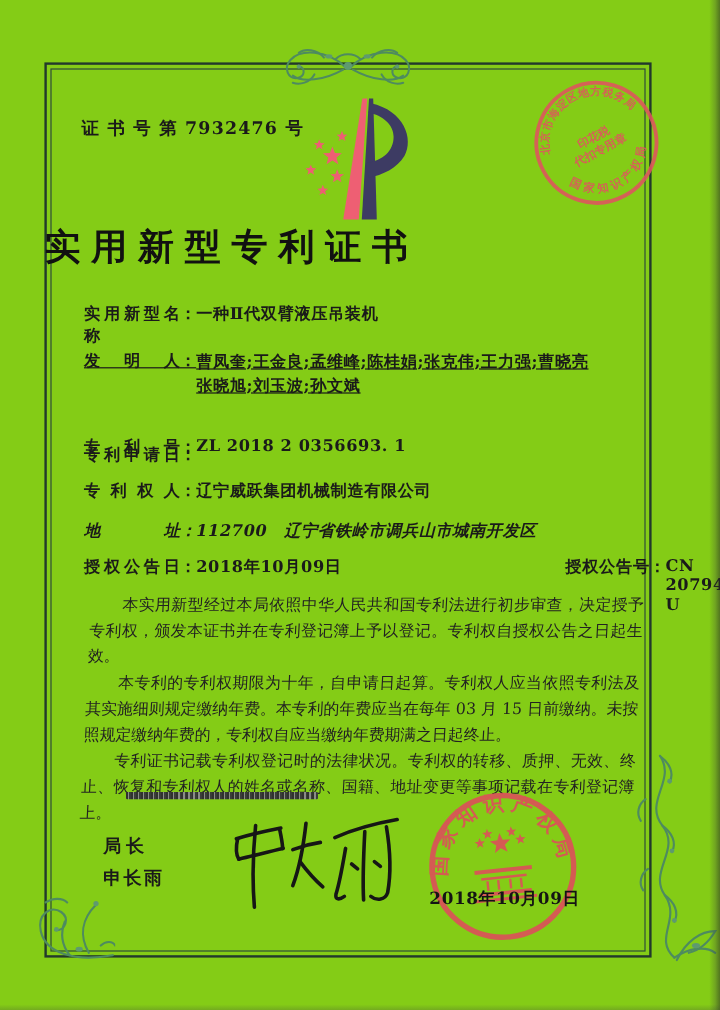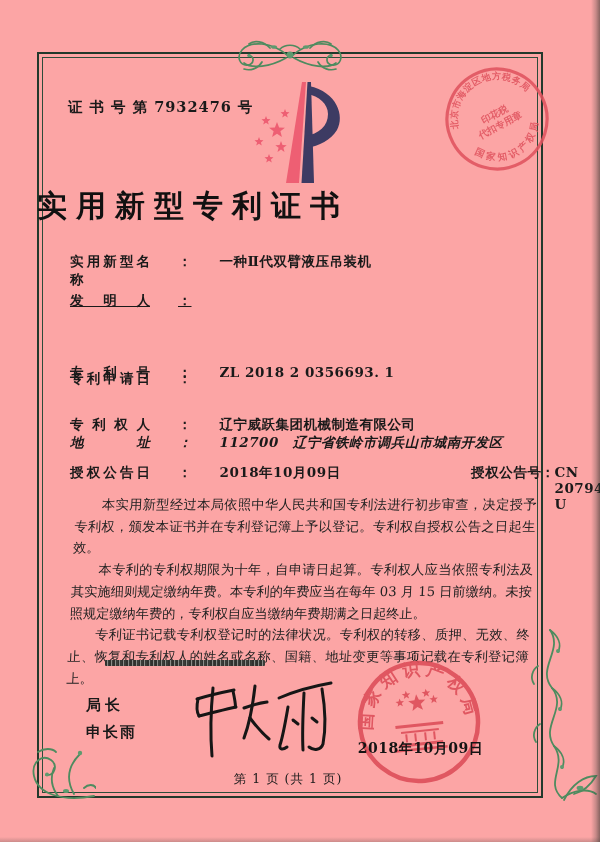--- a/index.html
+++ b/index.html
@@ -1,28 +1,28 @@
 <!DOCTYPE html>
 <html><head>
 <meta charset="utf-8">
 <style>
   html,body{margin:0;padding:0;}
   body{width:600px;height:842px;background:#ffffff;font-family:"DejaVu Serif","Liberation Serif",serif;color:#1a1a1a;}
-  .page{position:relative;width:600px;height:842px;background:#fca5a5;overflow:hidden;}
+  .page{position:relative;width:600px;height:842px;background:#84cc16;overflow:hidden;}
   .scan-edge-right{position:absolute;right:0;top:0;width:9px;height:842px;
     background:linear-gradient(90deg,rgba(0,0,0,0) 0%,rgba(60,65,60,.28) 55%,rgba(40,45,40,.55) 100%);}
   .scan-edge-bottom{position:absolute;left:0;bottom:0;width:600px;height:5px;
     background:linear-gradient(180deg,rgba(0,0,0,0),rgba(60,65,60,.25));}
   .border-outer{position:absolute;left:37px;top:52px;width:502px;height:742px;
     border:2.5px solid #22392c;}
   .border-inner{position:absolute;left:3px;top:3px;right:3px;bottom:3px;border:1px solid #2d4c3a;}
   .cert-no{position:absolute;left:68px;top:98px;font-size:14.5px;font-weight:600;letter-spacing:1px;}
   .title{position:absolute;left:37px;top:186px;width:502px;
     font-size:30px;font-weight:700;letter-spacing:9px;color:#111;}
-  .row{position:absolute;left:70px;font-size:13.5px;font-weight:600;display:flex;align-items:flex-start;gap:28px;}
+  .row{position:absolute;left:70px;font-size:13.5px;font-weight:600;display:flex;align-items:flex-start;}
   .lab{display:inline-block;width:80px;text-align:justify;text-align-last:justify;flex:0 0 80px;}
   .col{flex:0 0 12px;}
   .val{letter-spacing:.5px;}
   .val .line{line-height:20px;}
   .grant-right{position:absolute;left:353px;top:0;display:flex;margin-left:48px;}
   .grant-right .lab{width:70px;flex:0 0 70px;}
   .body-text{position:absolute;left:71px;top:494px;width:461px;font-size:13.2px;line-height:21.7px;
     text-align:justify;transform:skewX(-3deg);color:#222;}
   .body-text p{margin:0;text-indent:2em;}
   .microprint{position:absolute;left:105px;top:660px;width:160px;height:6px;border-radius:1px;
@@ -142,34 +142,38 @@
 
   <div class="row" style="top:253px;">
     <span class="lab">实用新型名称</span>
       <span class="col">：</span>
     <span class="val">一种Ⅱ代双臂液压吊装机</span>
   </div>
 
   <div class="row" style="top:292px;text-decoration:underline;">
     <span class="lab">发明人</span>
       <span class="col">：</span>
+    <span class="val">
+      <div class="line">曹凤奎;王金良;孟维峰;陈桂娟;张克伟;王力强;曹晓亮</div>
+      <div class="line">张晓旭;刘玉波;孙文斌</div>
+    </span>
   </div>
 
   <div class="row" style="top:340px;margin-top:24px;">
     <span class="lab">专利号</span>
       <span class="col">：</span>
     <span class="val">ZL 2018 2 0356693. 1</span>
   </div>
 
   <div class="row" style="top:370px;">
     <span class="lab">专利申请日</span>
       <span class="col">：</span>
   </div>
 
-  <div class="row" style="top:416px;align-items:center;">
+  <div class="row" style="top:400px;align-items:center;">
     <span class="lab">专利权人</span>
       <span class="col">：</span>
     <span class="val">辽宁威跃集团机械制造有限公司</span>
   </div>
 
   <div class="row" style="top:434px;font-style:italic;">
     <span class="lab">地址</span>
       <span class="col">：</span>
     <span class="val">112700　辽宁省铁岭市调兵山市城南开发区</span>
   </div>
@@ -236,17 +240,16 @@
           <path d="M-14,0 V8 M-5,0 V8 M5,0 V8 M14,0 V8" stroke-width="2"></path>
           <path d="M-22,11 L22,11" stroke-width="3"></path>
           <path d="M-26,16 L26,16" stroke-width="2.5"></path>
         </g>
       </g>
     </g>
   </svg>
 
   <div class="seal-date">2018年10月09日</div>
 
-  <div class="footer">第 1 页 (共 1 页)</div>
 
   <div class="scan-edge-right"></div>
   <div class="scan-edge-bottom"></div>
 </div>
 
 </body></html>

